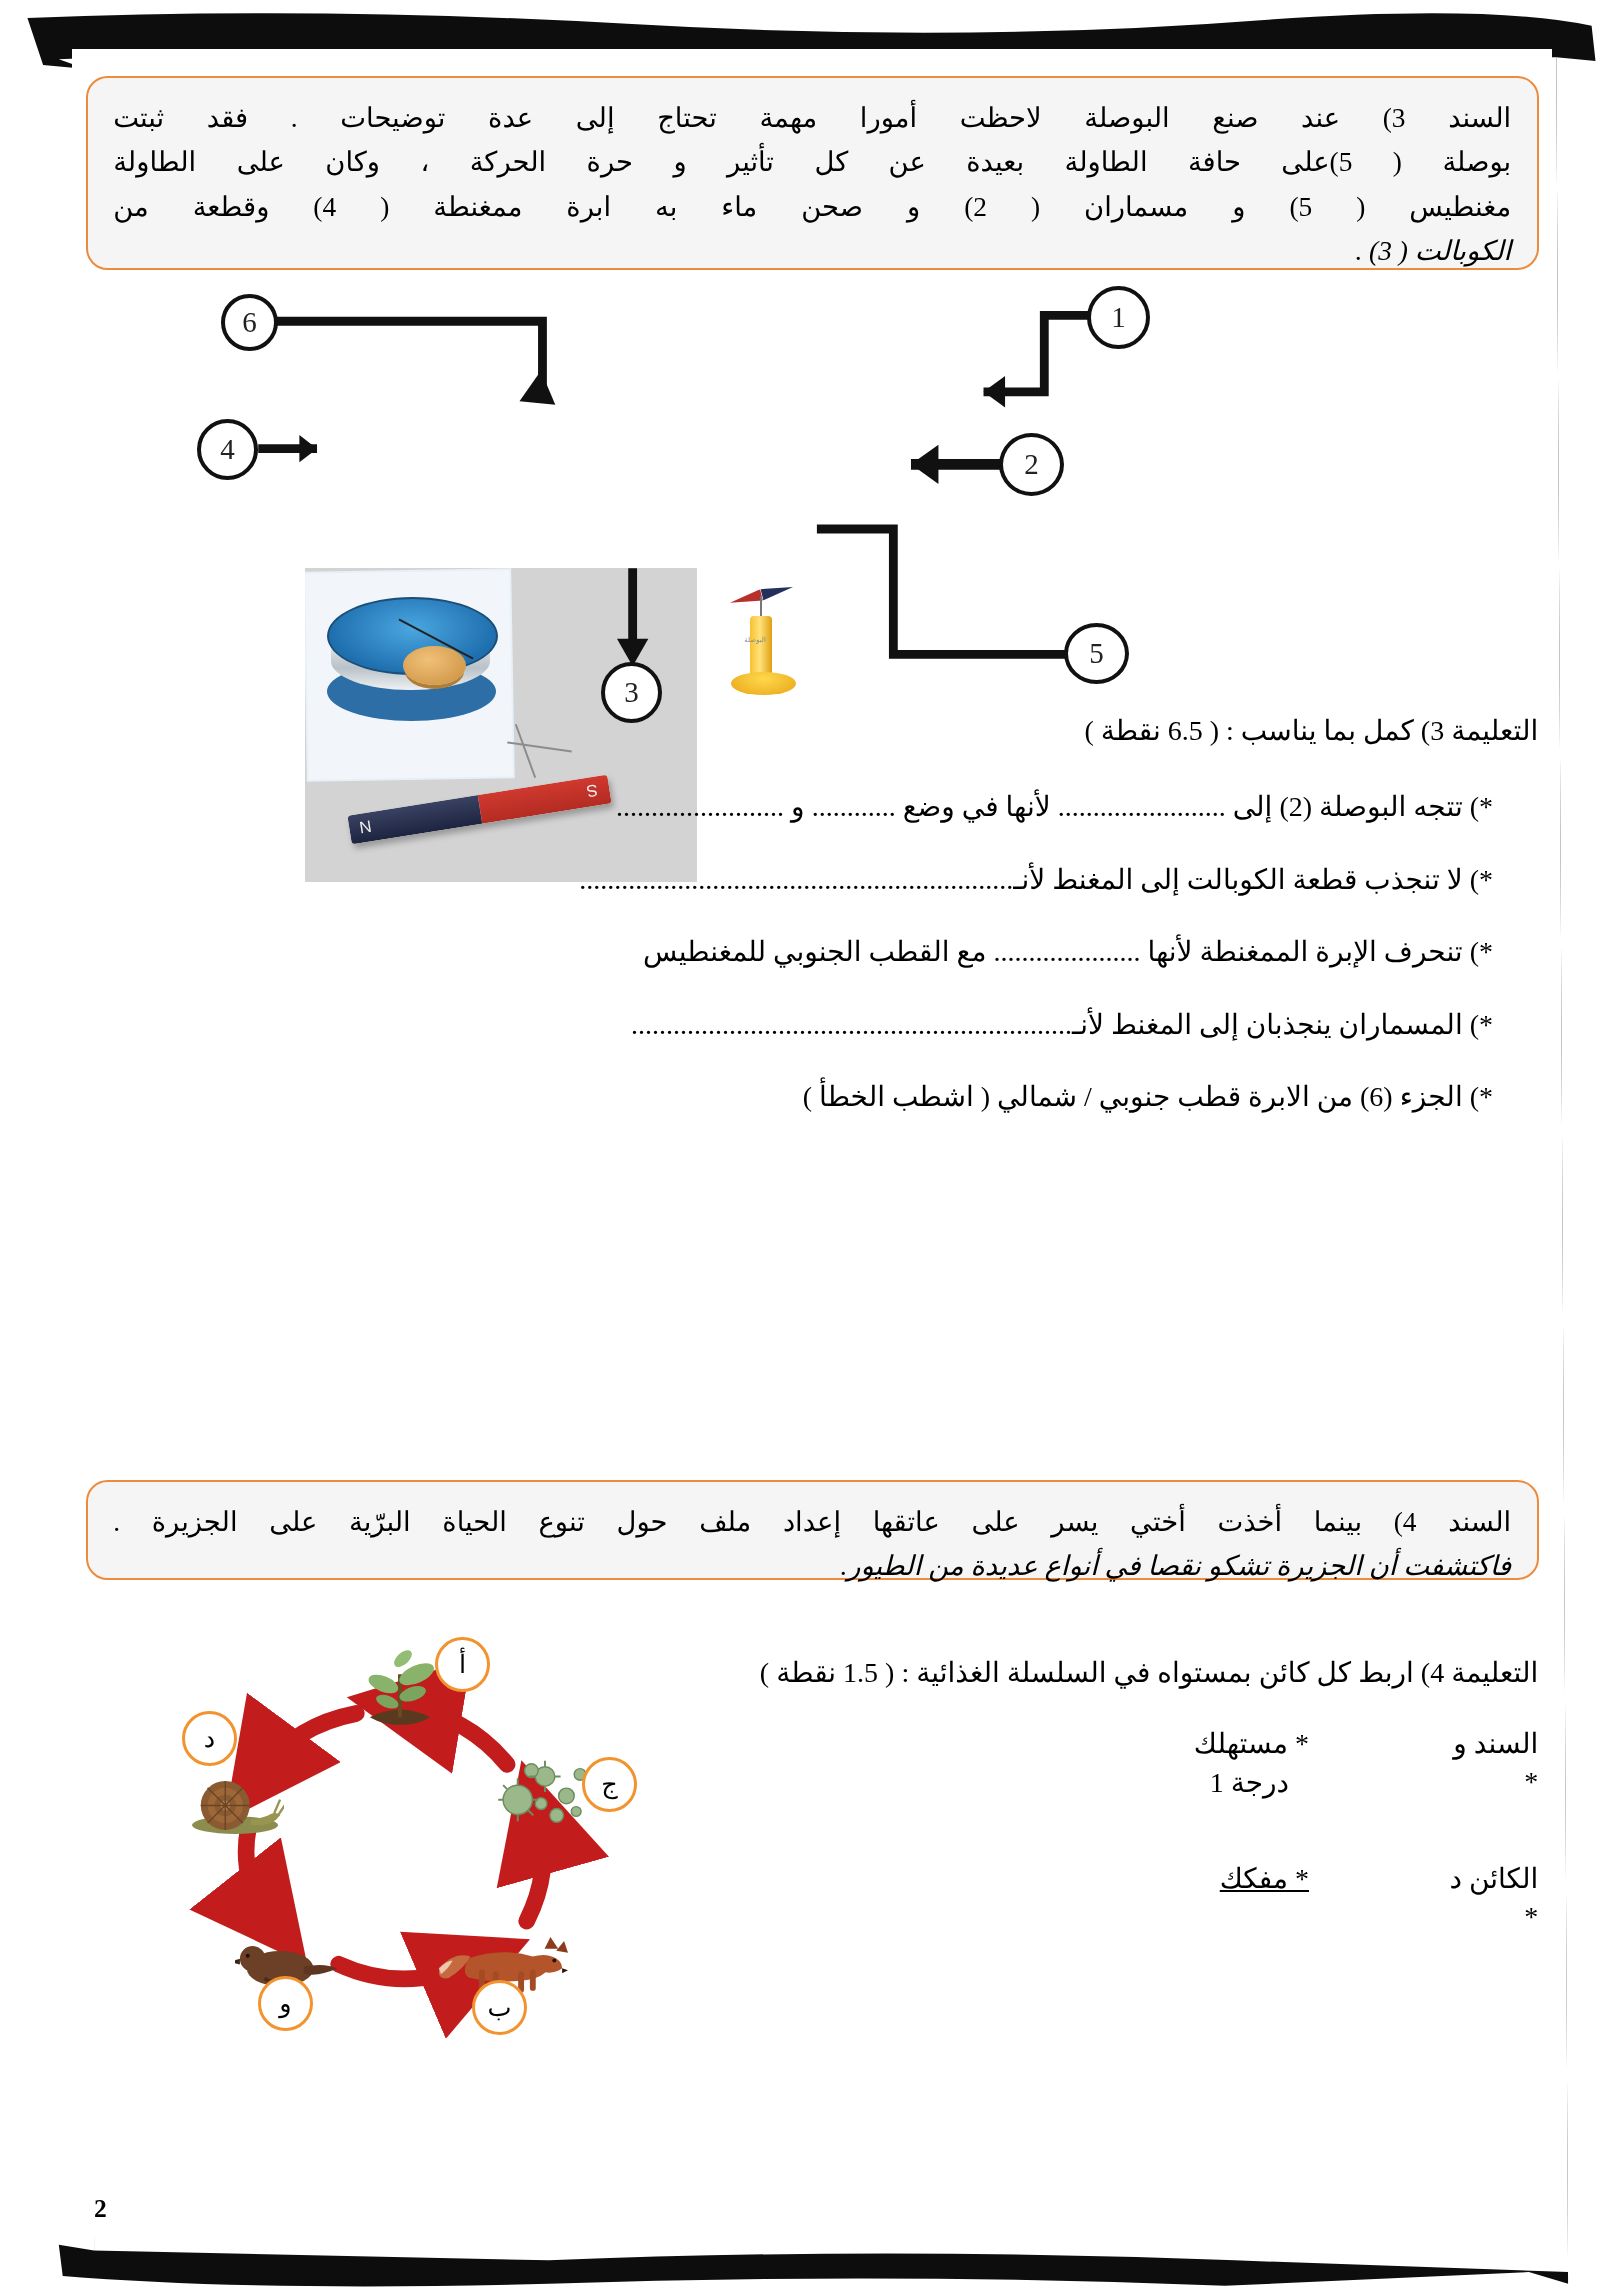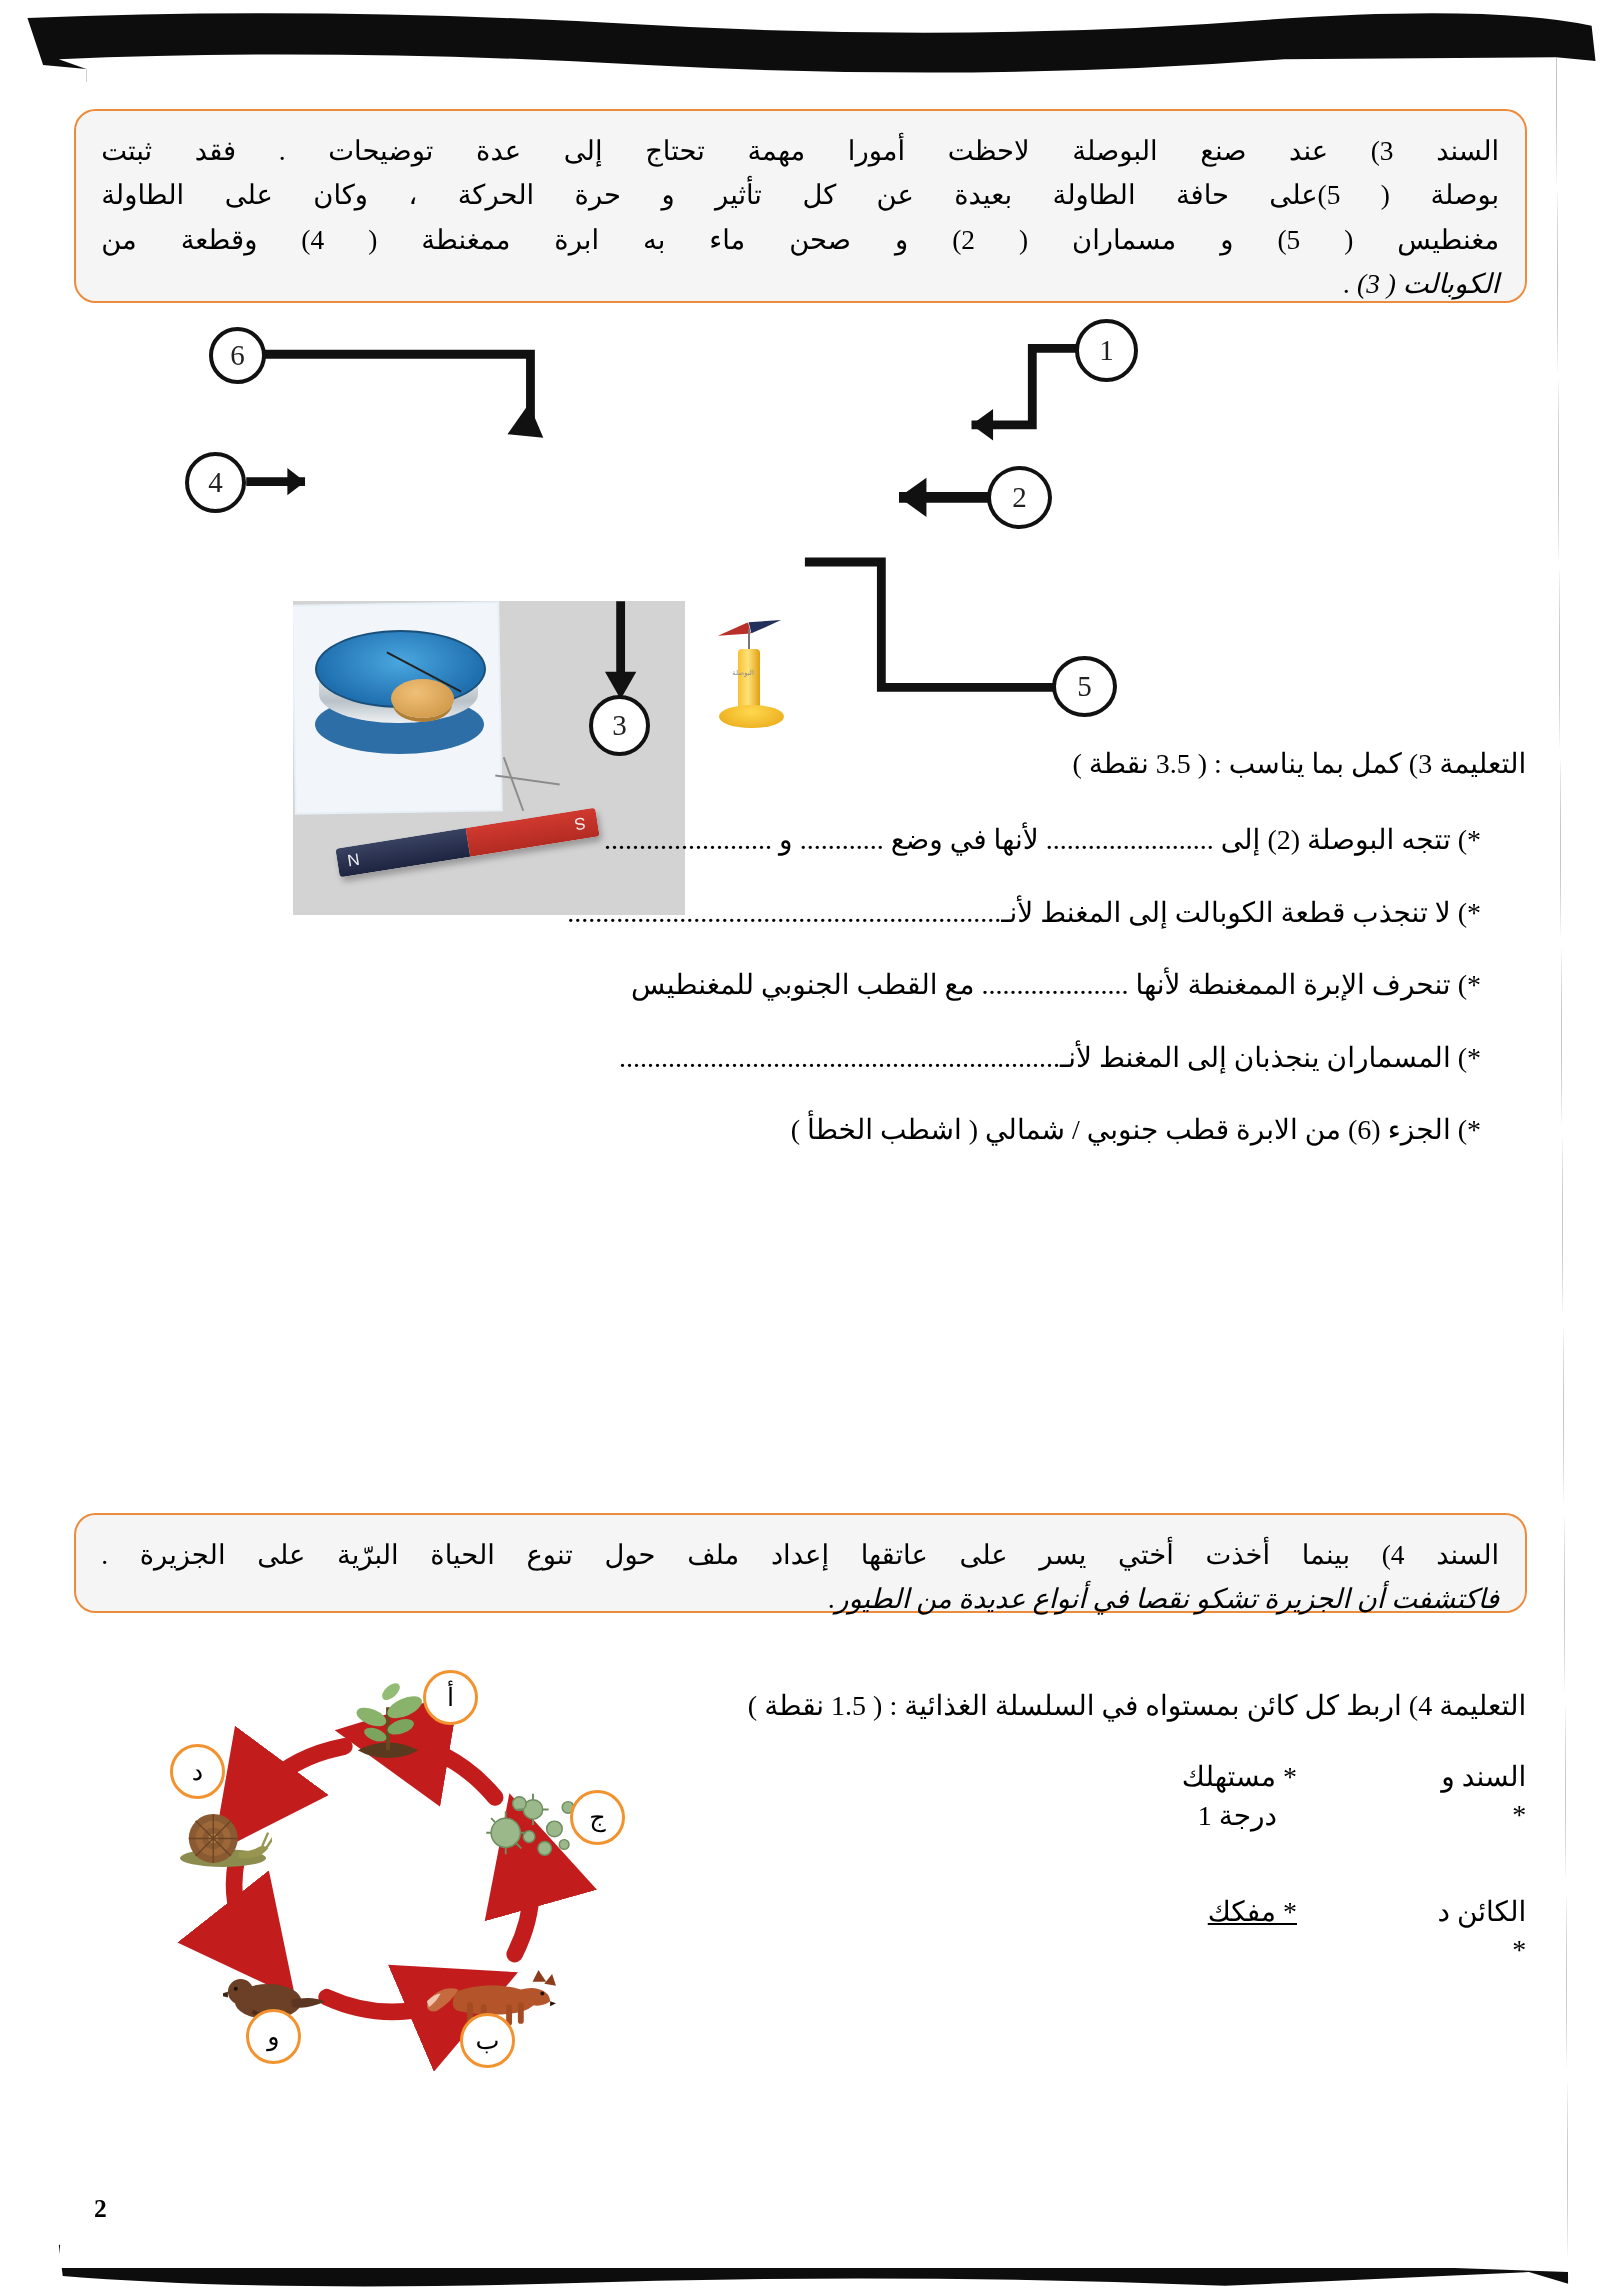--- a/index.html
+++ b/index.html
@@ -12,24 +12,23 @@
     overflow:hidden;
   }
   
   #page-frame{
     position:absolute;left:0;top:0;width:1621px;height:2293px;
     pointer-events:none;
   }
   
   #sheet{
     position:absolute;
-    left:60px;top:49px;
+    left:72px;top:49px;
     width:1480px;height:2186px;
     background:#fff;
-    margin-top:33px;
   }
 
   
   .orange-box{
     position:absolute;
     border:2.9px solid #ED8B3C;
     border-radius:21.6px;
     background:#F5F5F5;
     box-sizing:border-box;
     padding:17.6px 25.5px 13.7px 25.5px;
@@ -290,21 +289,21 @@
         <span>2</span>
       </div>
     <div class="bubble" style="left:992px;top:349px;width:65px;height:61px">
         <span>5</span>
       </div>
     <div class="bubble" style="left:529px;top:388px;width:61px;height:61px">
         <span>3</span>
       </div>
   </div>
 
-  <div class="line" style="right:13.7px;top:665px">التعليمة 3) كمل بما يناسب : ( 3.5 نقطة )</div>
+  <div class="line" style="right:13.7px;top:665px">التعليمة 3) كمل بما يناسب : ( 6.5 نقطة )</div>
 
   <div class="line" style="right:59px;top:741px;left:auto">*) تتجه البوصلة (2)  إلى ........................ لأنها في وضع ............ و ........................</div>
 
   <div class="line" style="right:59px;top:814px">*)   لا تنجذب قطعة الكوبالت إلى المغنط لأنـ..............................................................</div>
 
   <div class="line" style="right:59px;top:959px">*)  المسماران ينجذبان إلى المغنط لأنـ...............................................................</div>
 
   <div class="line" style="right:59px;top:886px">*)   تنحرف الإبرة الممغنطة لأنها ..................... مع القطب الجنوبي للمغنطيس</div>
 
   <div class="line" style="right:59px;top:1031px">*)  الجزء (6) من الابرة قطب جنوبي / شمالي ( اشطب الخطأ )</div>

